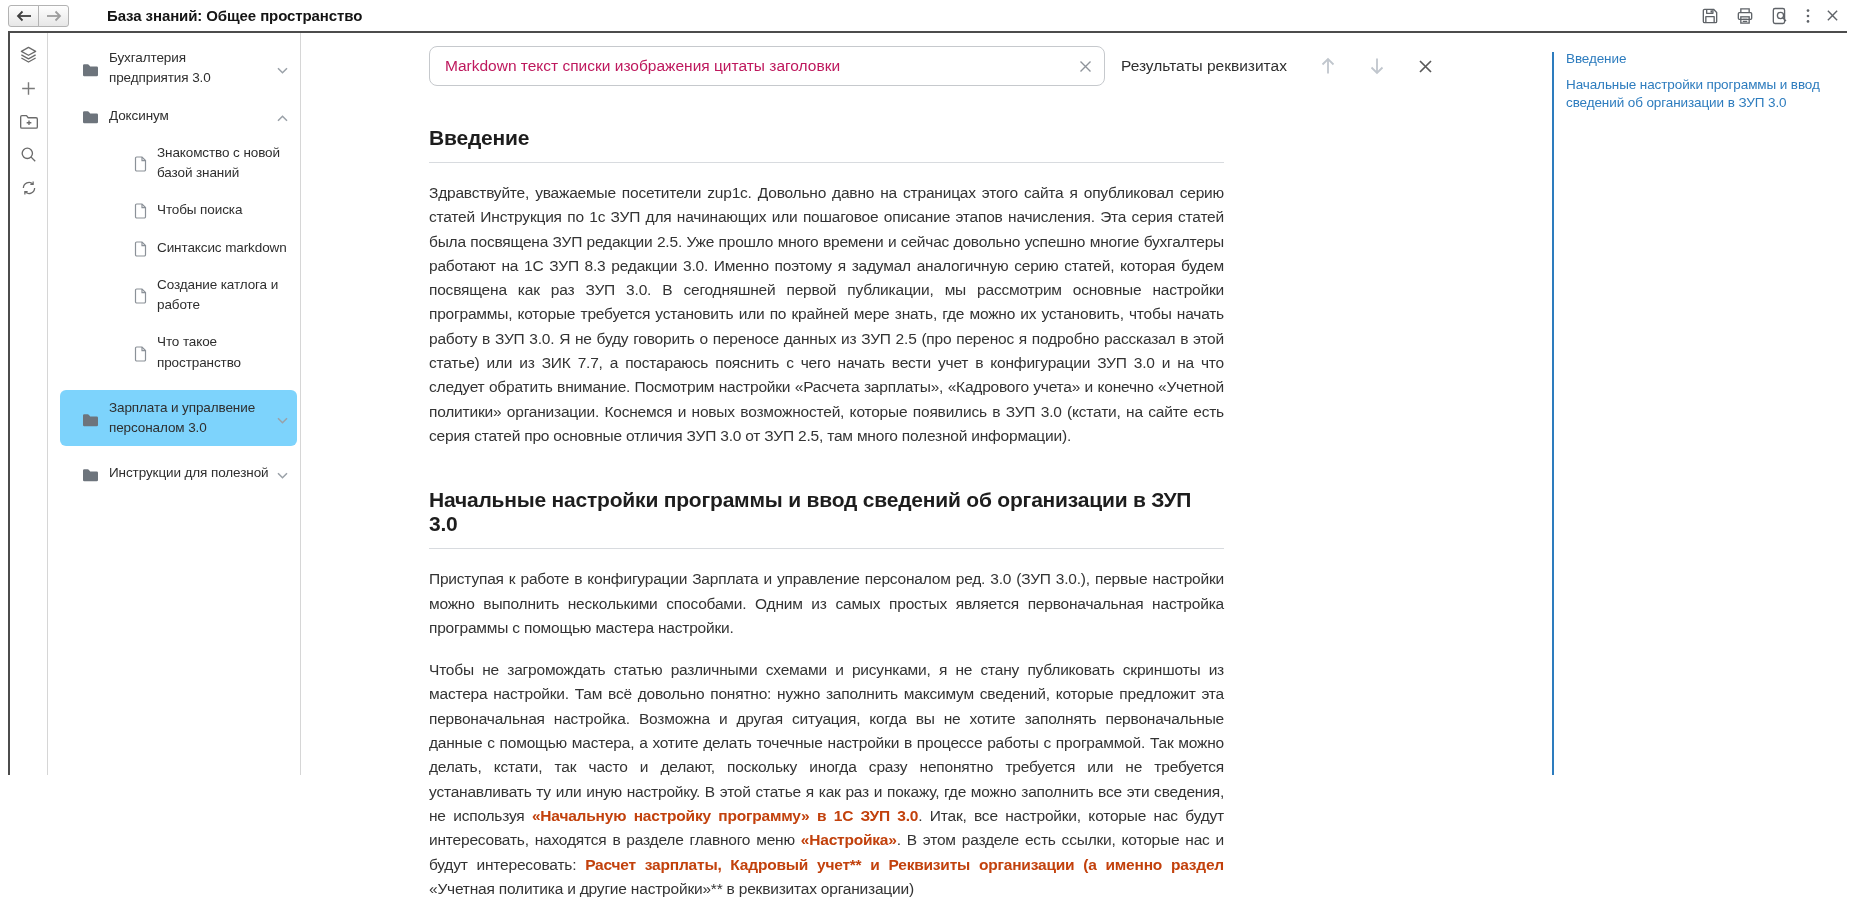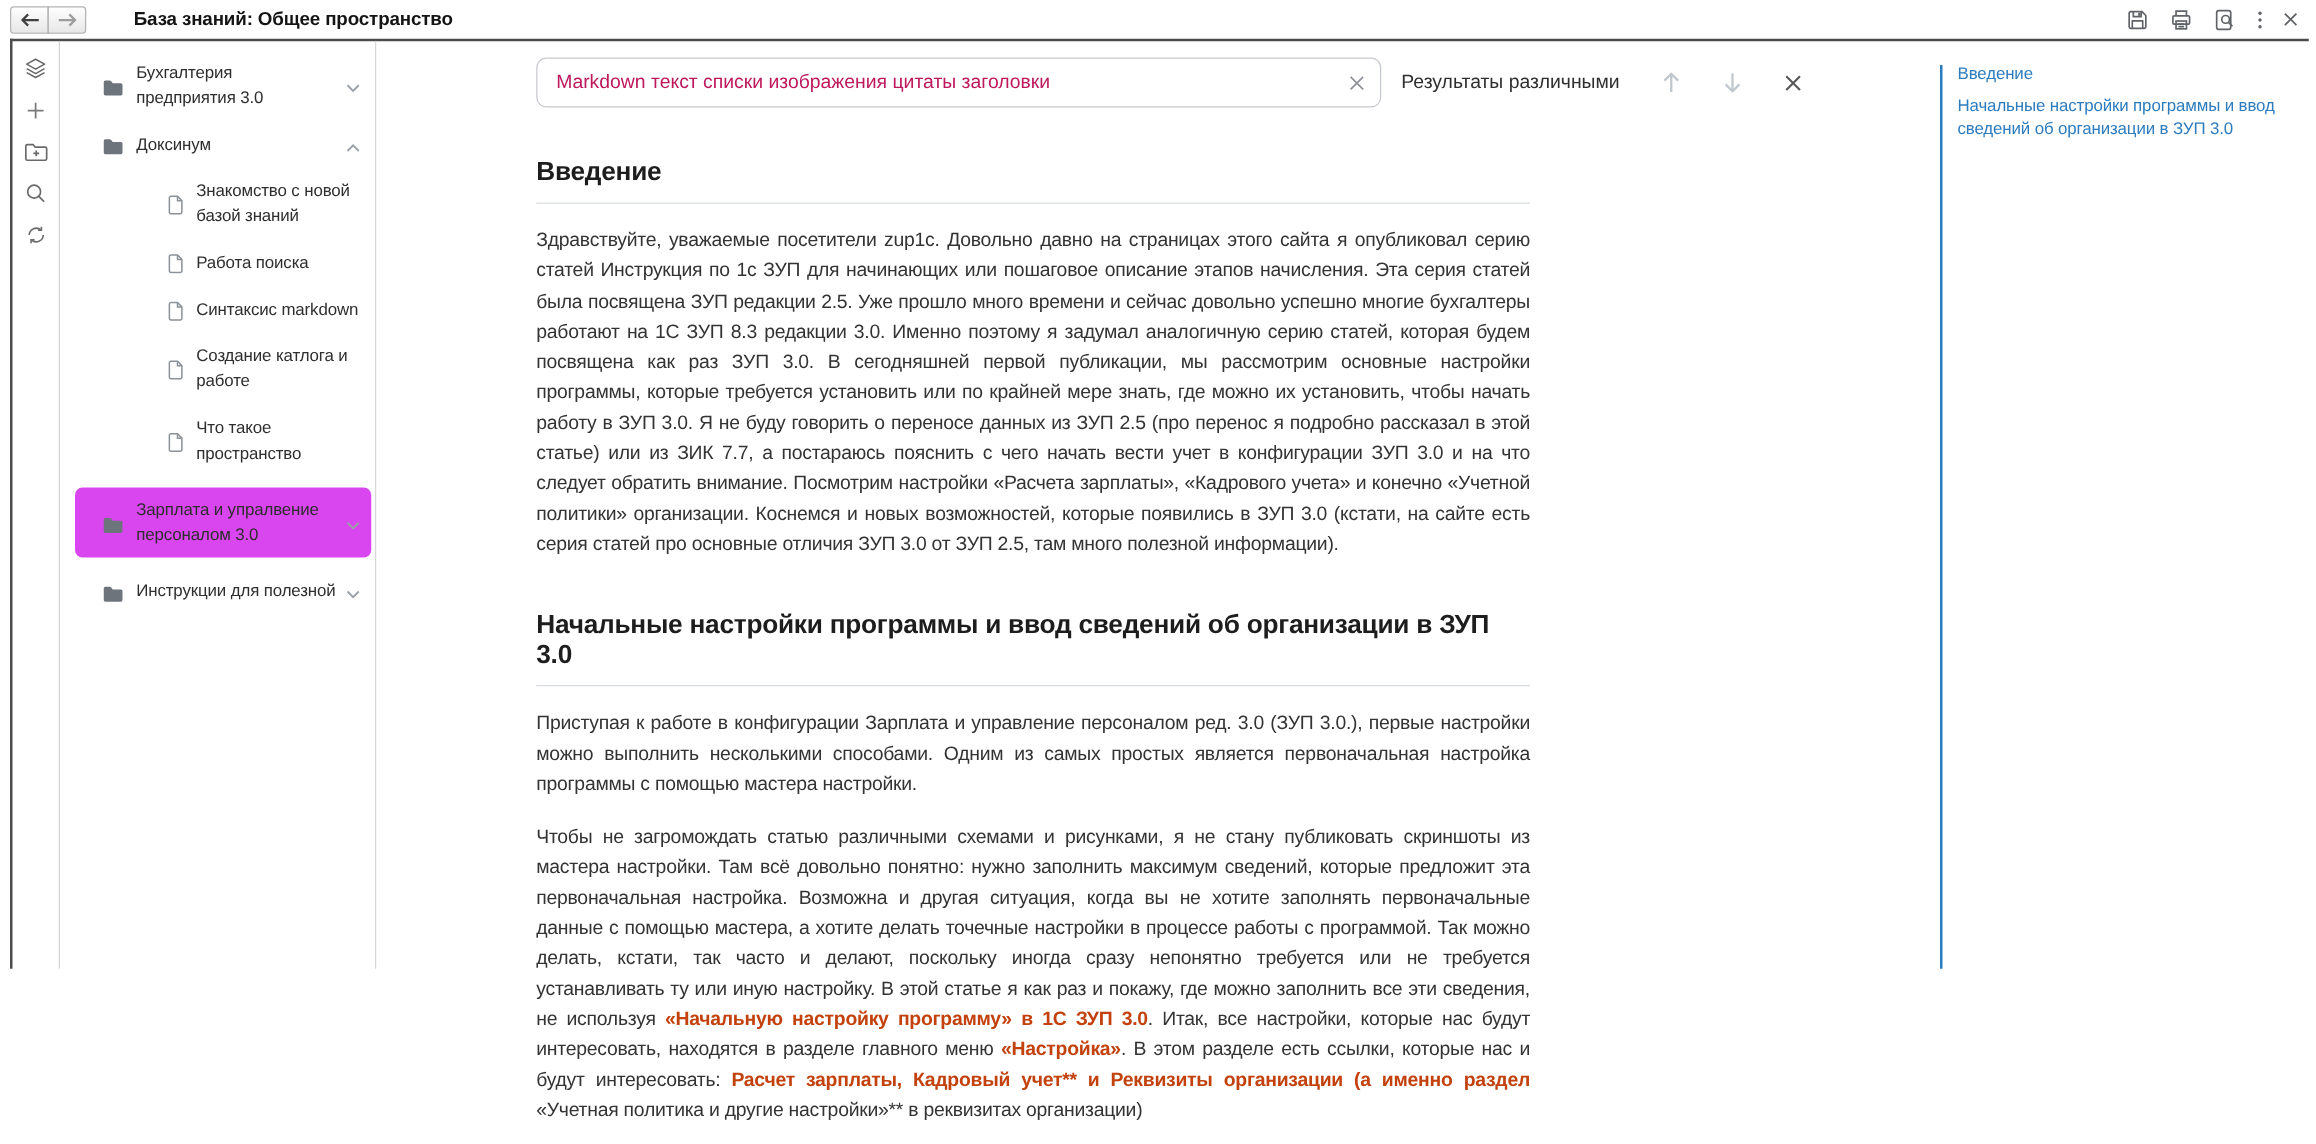--- a/index.html
+++ b/index.html
@@ -33,21 +33,21 @@
   .rail-btn { display:flex; }
 
   .sidebar { width:253px; height:742px; border-right:1px solid #d6d6d6; flex:0 0 auto;
              padding:15px 12px 0 34px; }
   .tree-row { display:flex; align-items:center; margin-bottom:17px; }
   .tree-icon { flex:0 0 auto; display:flex; margin-top:2px; }
   .folder-row .tree-icon { margin-top:3px; }
   .tree-label { flex:1 1 auto; margin-left:10px; font-size:13.5px; line-height:1.5; color:#2e2e2e; letter-spacing:-0.1px; }
   .tree-chevron { flex:0 0 auto; margin:5px 0 0 8px; display:flex; }
   .doc-row { margin-left:52px; }
-  .tree-row.selected { background:#d946ef; border-radius:6px;
+  .tree-row.selected { background:#7dd3fc; border-radius:6px;
                        margin-left:-22px; margin-right:-9px; padding:8px 9px 8px 22px; }
 
   .main { width:1251px; flex:0 0 auto; padding:13px 0 40px 128px; }
 
   
   .find-row { display:flex; align-items:center; }
   .search-box { position:relative; width:676px; height:40px; flex:0 0 auto; }
   .search-box input { width:100%; height:100%; border:1px solid #c6c9cd; border-radius:8px;
                       padding:0 38px 0 15px; font:15.5px "Liberation Sans", sans-serif; color:#be185d; }
   .clear-btn { position:absolute; right:13px; top:14px; display:flex; }
@@ -227,21 +227,21 @@
           </span>
           <span class="tree-label">Знакомство с новой базой знаний</span>
         </div>
         <div class="tree-row doc-row">
           <span class="tree-icon">
             <svg width="13" height="16" viewBox="0 0 13 16">
               <path d="M1.5 2.2A1.2 1.2 0 0 1 2.7 1H8l3.5 3.5v9.3a1.2 1.2 0 0 1-1.2 1.2H2.7a1.2 1.2 0 0 1-1.2-1.2Z" fill="none" stroke="#8b9198" stroke-width="1.2"></path>
               <path d="M8 1v3.6h3.5" fill="none" stroke="#8b9198" stroke-width="1.2"></path>
             </svg>
           </span>
-          <span class="tree-label">Работа поиска</span>
+          <span class="tree-label">Чтобы поиска</span>
         </div>
         <div class="tree-row doc-row">
           <span class="tree-icon">
             <svg width="13" height="16" viewBox="0 0 13 16">
               <path d="M1.5 2.2A1.2 1.2 0 0 1 2.7 1H8l3.5 3.5v9.3a1.2 1.2 0 0 1-1.2 1.2H2.7a1.2 1.2 0 0 1-1.2-1.2Z" fill="none" stroke="#8b9198" stroke-width="1.2"></path>
               <path d="M8 1v3.6h3.5" fill="none" stroke="#8b9198" stroke-width="1.2"></path>
             </svg>
           </span>
           <span class="tree-label">Синтаксис markdown</span>
         </div>
@@ -296,21 +296,21 @@
         <div class="search-box">
           <input type="text" value="Markdown текст списки изображения цитаты заголовки" style="">
           <button class="clear-btn">
             <span style="display:flex">
               <svg width="13" height="13" viewBox="0 0 13 13" fill="none" stroke="#8e939a" stroke-width="1.4">
                   <path d="M1.5 1.5l10 10M11.5 1.5l-10 10"></path>
                 </svg>
             </span>
           </button>
         </div>
-        <span class="fb-status">Результаты различными</span>
+        <span class="fb-status">Результаты реквизитах</span>
         <button class="fb-btn">
           <span style="display:flex">
             <svg width="16" height="18" viewBox="0 0 16 18" fill="none" stroke="#c0c6cd" stroke-width="1.8">
                 <path d="M8 16.5V2"></path>
                 <path d="M2.5 7.5 8 2l5.5 5.5"></path>
               </svg>
           </span>
         </button>
         <button class="fb-btn">
           <span style="display:flex">

